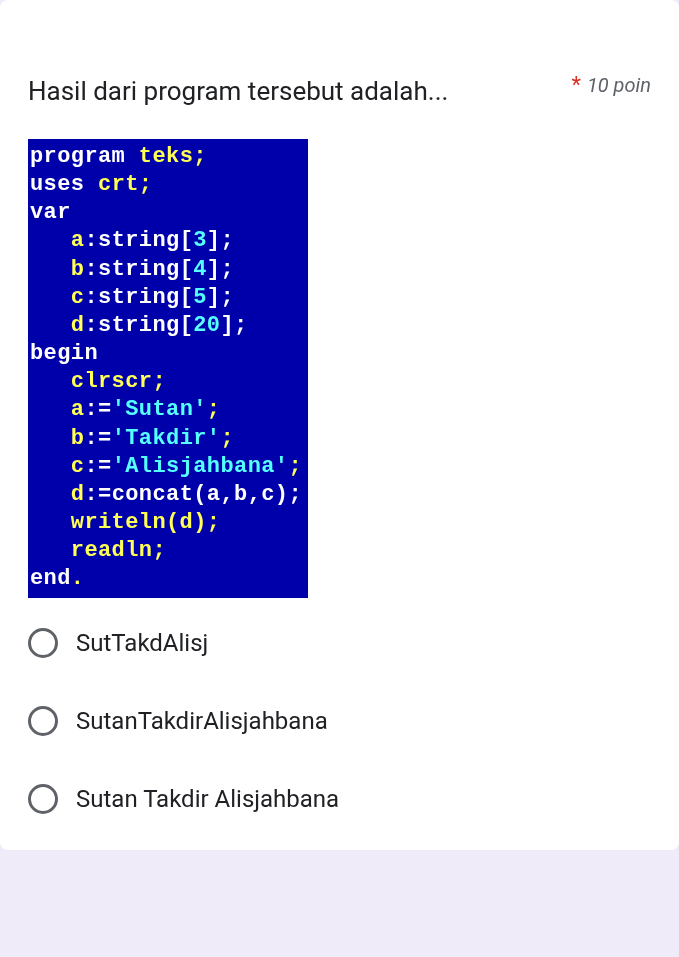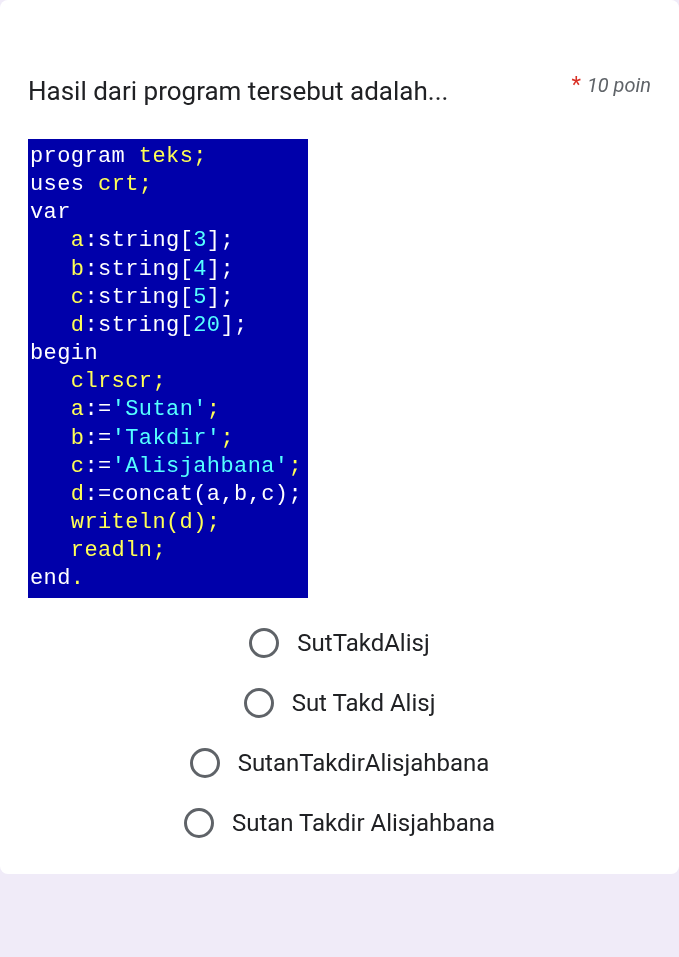--- a/index.html
+++ b/index.html
@@ -46,37 +46,36 @@
     .points-text {
       color: #5f6368;
       font-size: 20px;
       font-style: italic;
     }
     .code-block {
       background: #0000AA;
       padding: 4px 6px 4px 2px;
       font-family: 'Courier New', monospace;
       font-size: 22px;
-      font-weight: normal;
+      font-weight: bold;
       line-height: 1.28;
       white-space: pre;
       display: inline-block;
       margin-bottom: 30px;
       letter-spacing: 0.4px;
     }
     .kw { color: #ffffff; }
     .id { color: #ffff55; }
     .num { color: #55ffff; }
     .str { color: #55ffff; }
     .sym { color: #ffff55; }
     .options {
       display: flex;
       flex-direction: column;
-      gap: 30px;
-      align-items: center;
+      gap: 48px;
     }
     .option {
       display: flex;
       align-items: center;
       gap: 18px;
       cursor: pointer;
     }
     .radio {
       width: 30px;
       height: 30px;
@@ -118,24 +117,20 @@
 <span class="id">   readln</span><span class="sym">;</span>
 <span class="kw">end</span><span class="id">.</span></div>
 
   <div class="options">
     <div class="option">
       <div class="radio"></div>
       <div class="option-label">SutTakdAlisj</div>
     </div>
     <div class="option">
       <div class="radio"></div>
-      <div class="option-label">Sut Takd Alisj</div>
-    </div>
-    <div class="option">
-      <div class="radio"></div>
       <div class="option-label">SutanTakdirAlisjahbana</div>
     </div>
     <div class="option">
       <div class="radio"></div>
       <div class="option-label">Sutan Takdir Alisjahbana</div>
     </div>
   </div>
 </div>
 
 </body></html>

